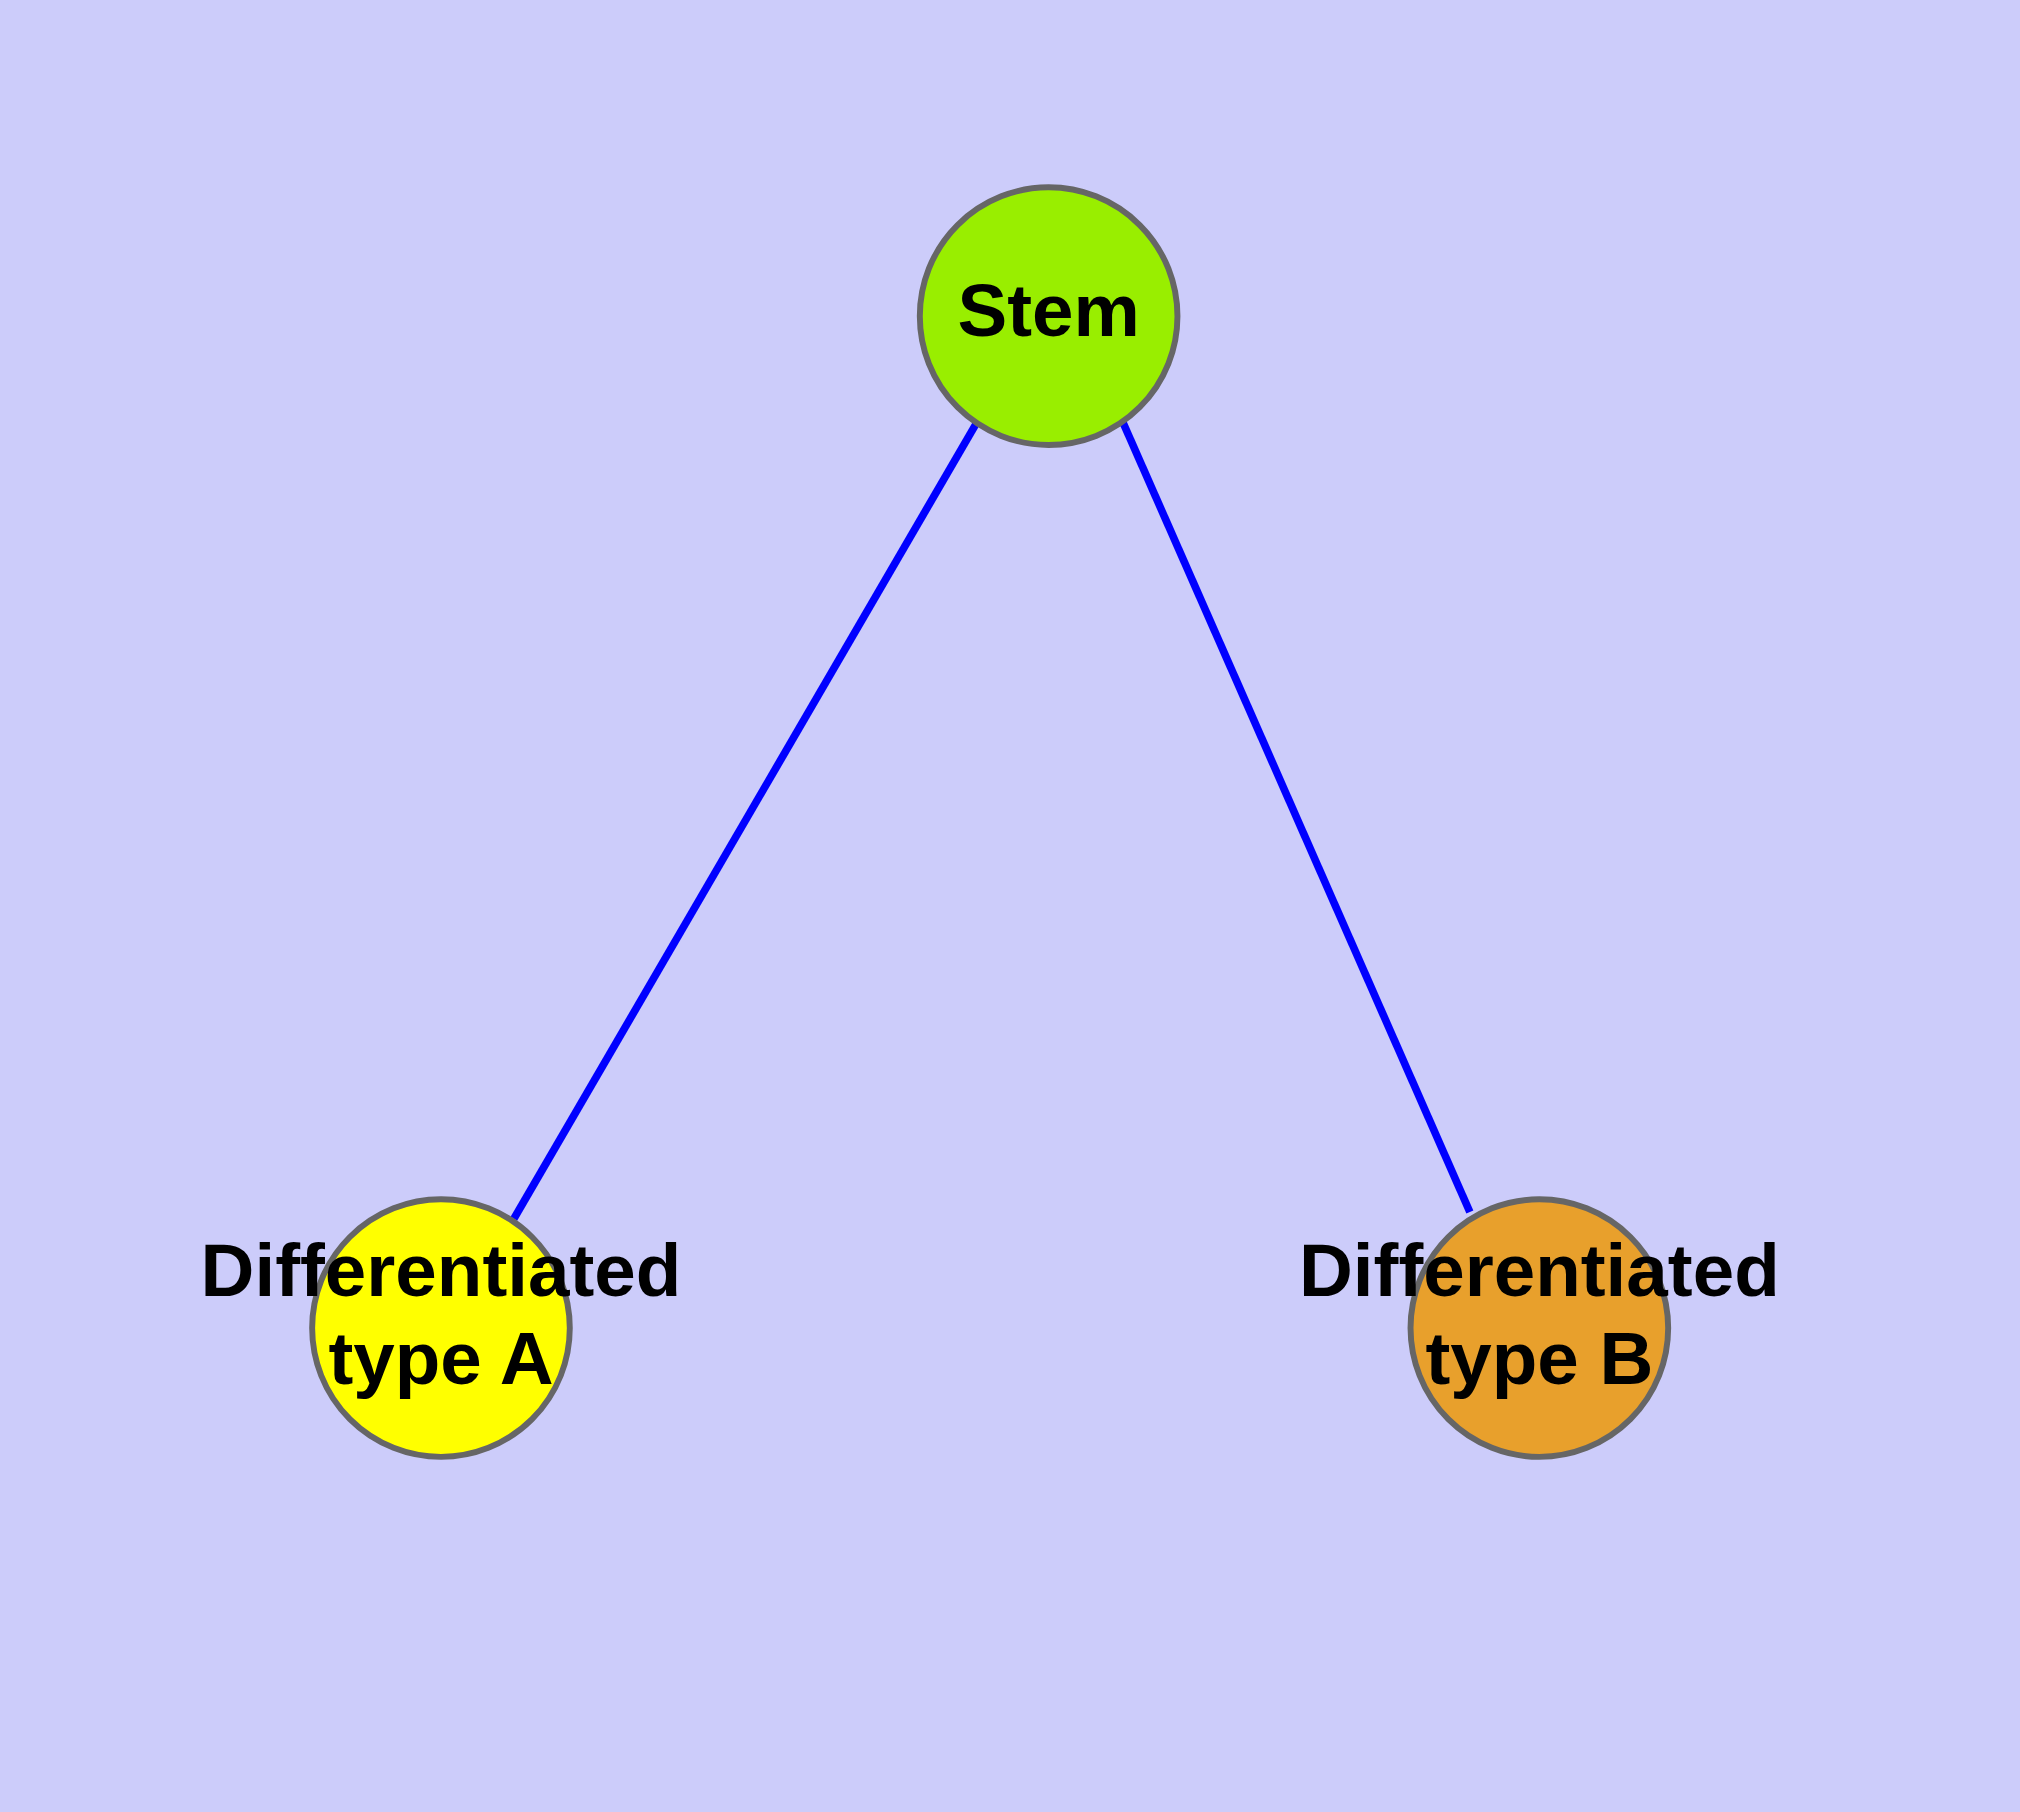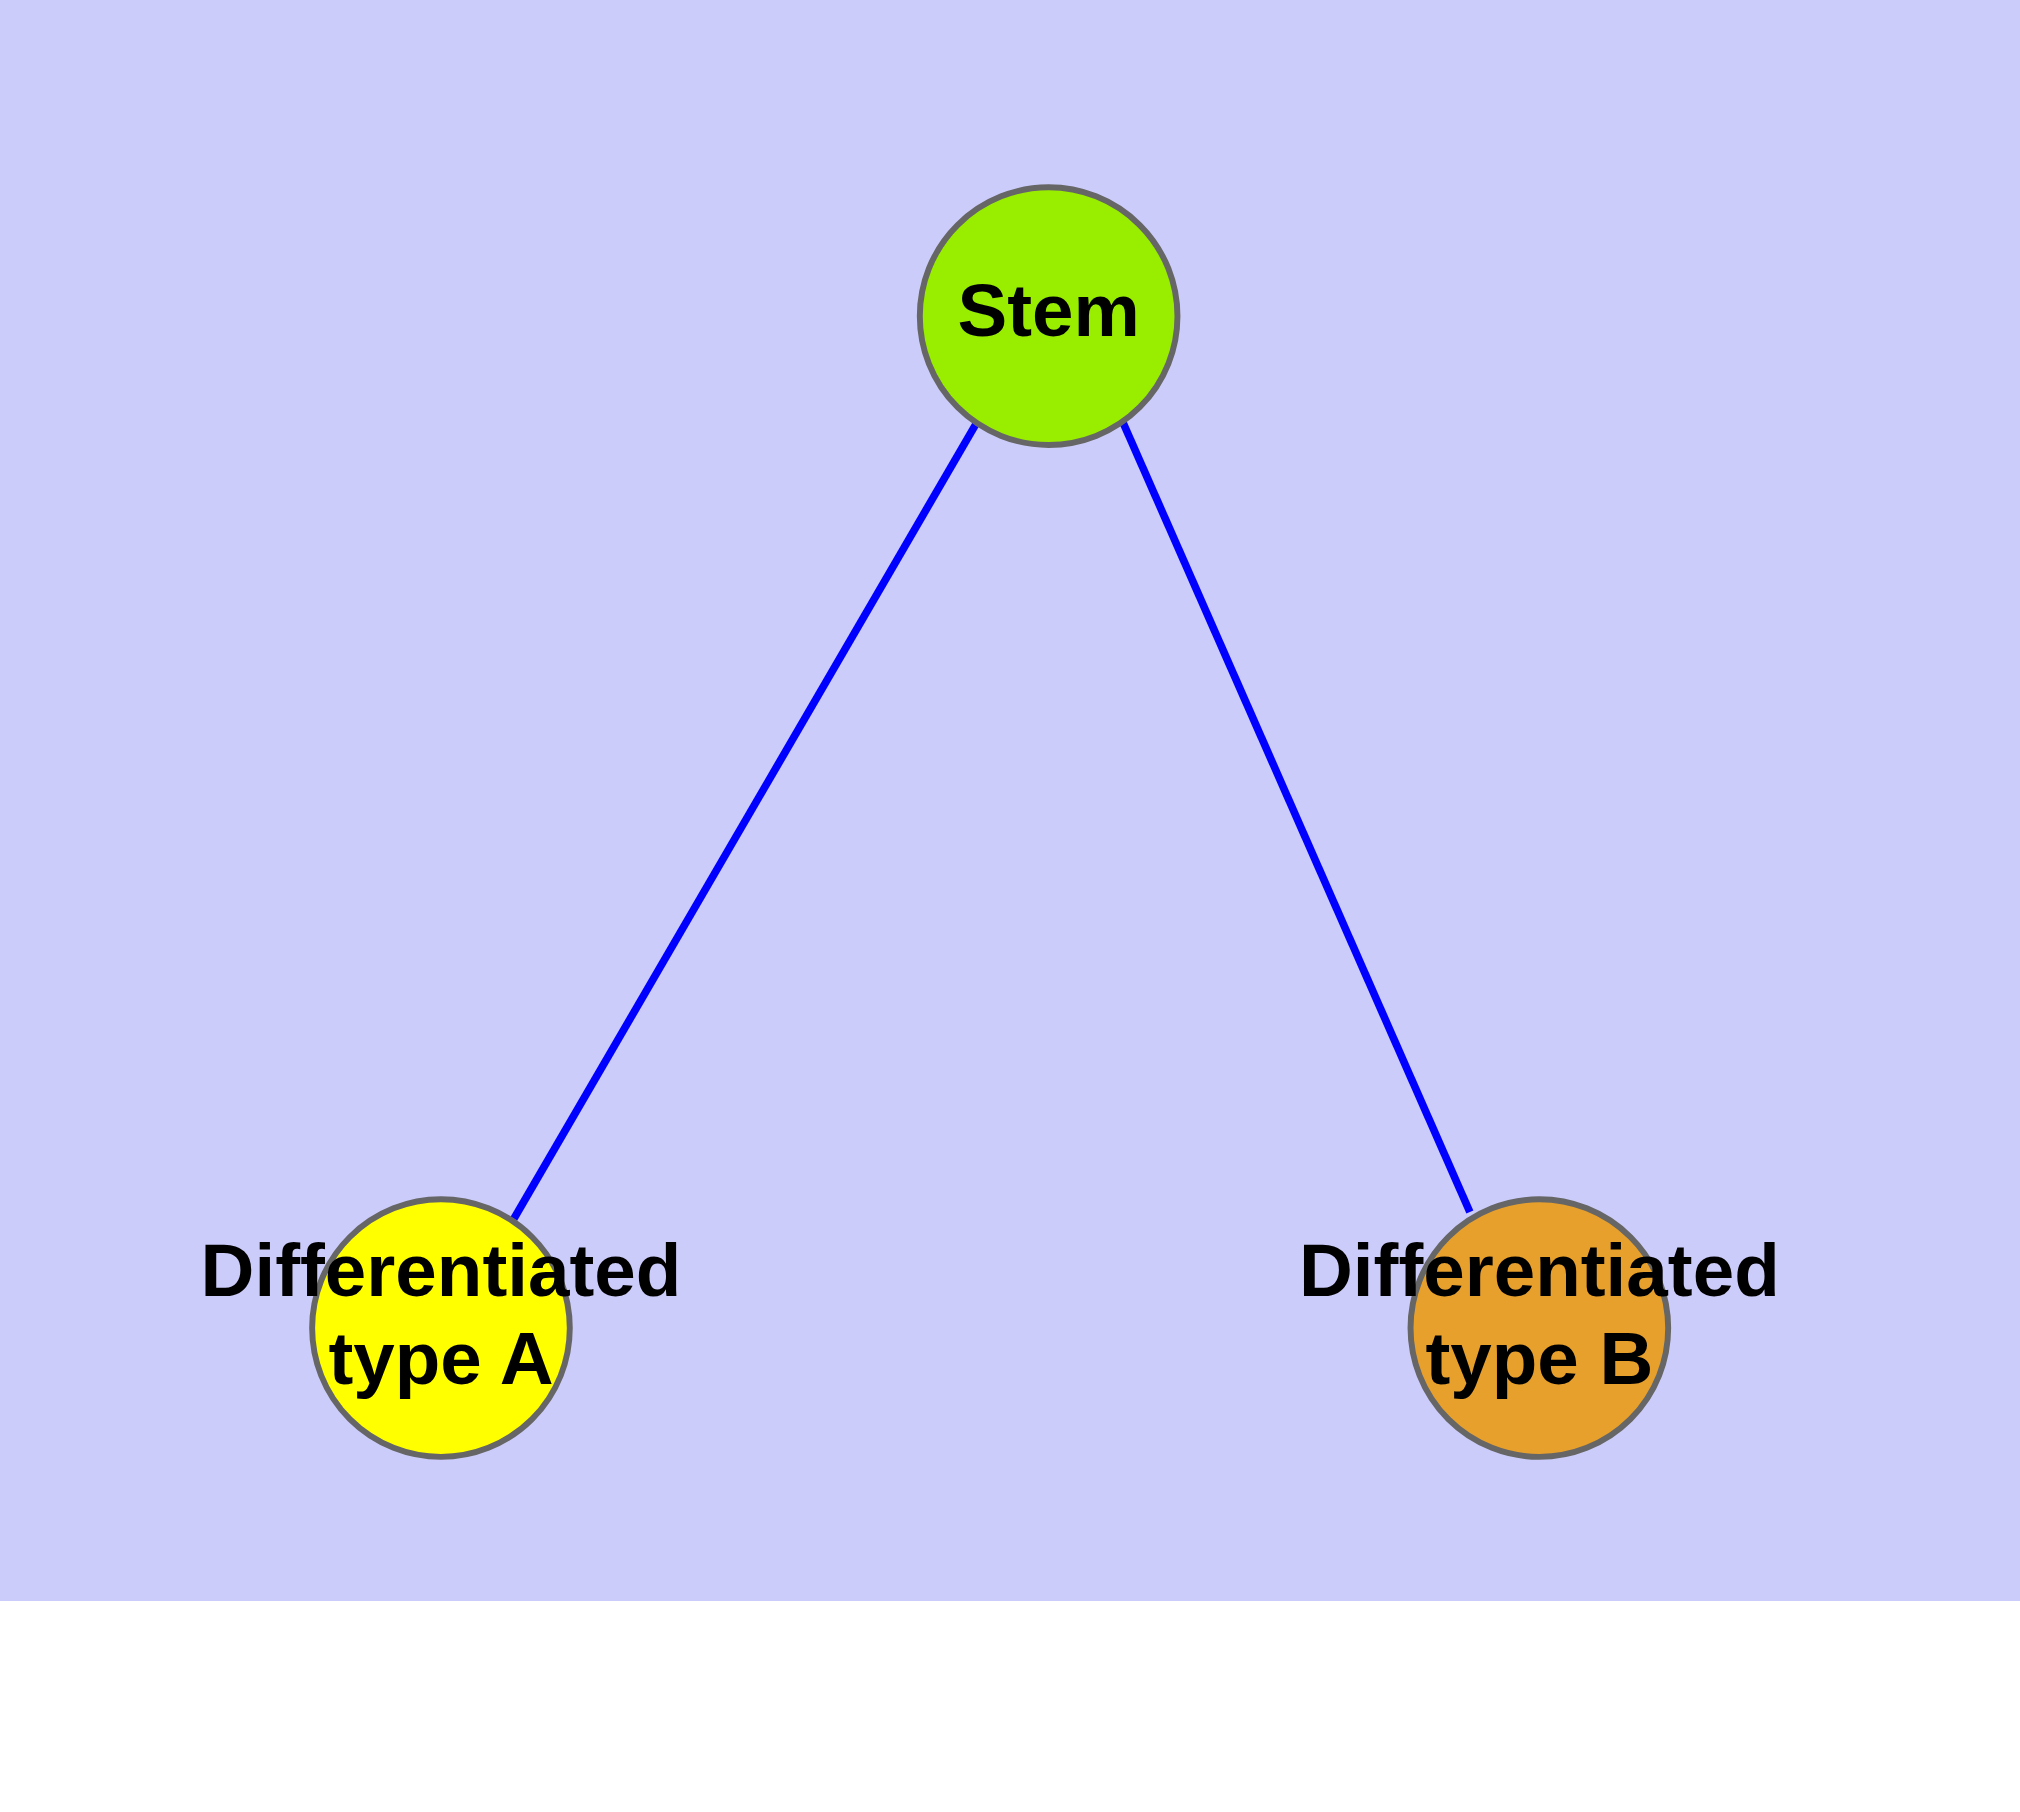--- a/index.html
+++ b/index.html
@@ -9,21 +9,21 @@
     width: 2021px;
     height: 1812px;
     overflow: hidden;
   }
   body {
     font-family: "Liberation Sans", sans-serif;
   }
   #canvas {
     position: relative;
     width: 2021px;
-    height: 1601px;
+    height: 1812px;
     background: #ccccfa;
   }
   #graph-svg {
     position: absolute;
     top: 0;
     left: 0;
     width: 2021px;
     height: 1812px;
     display: block;
   }

